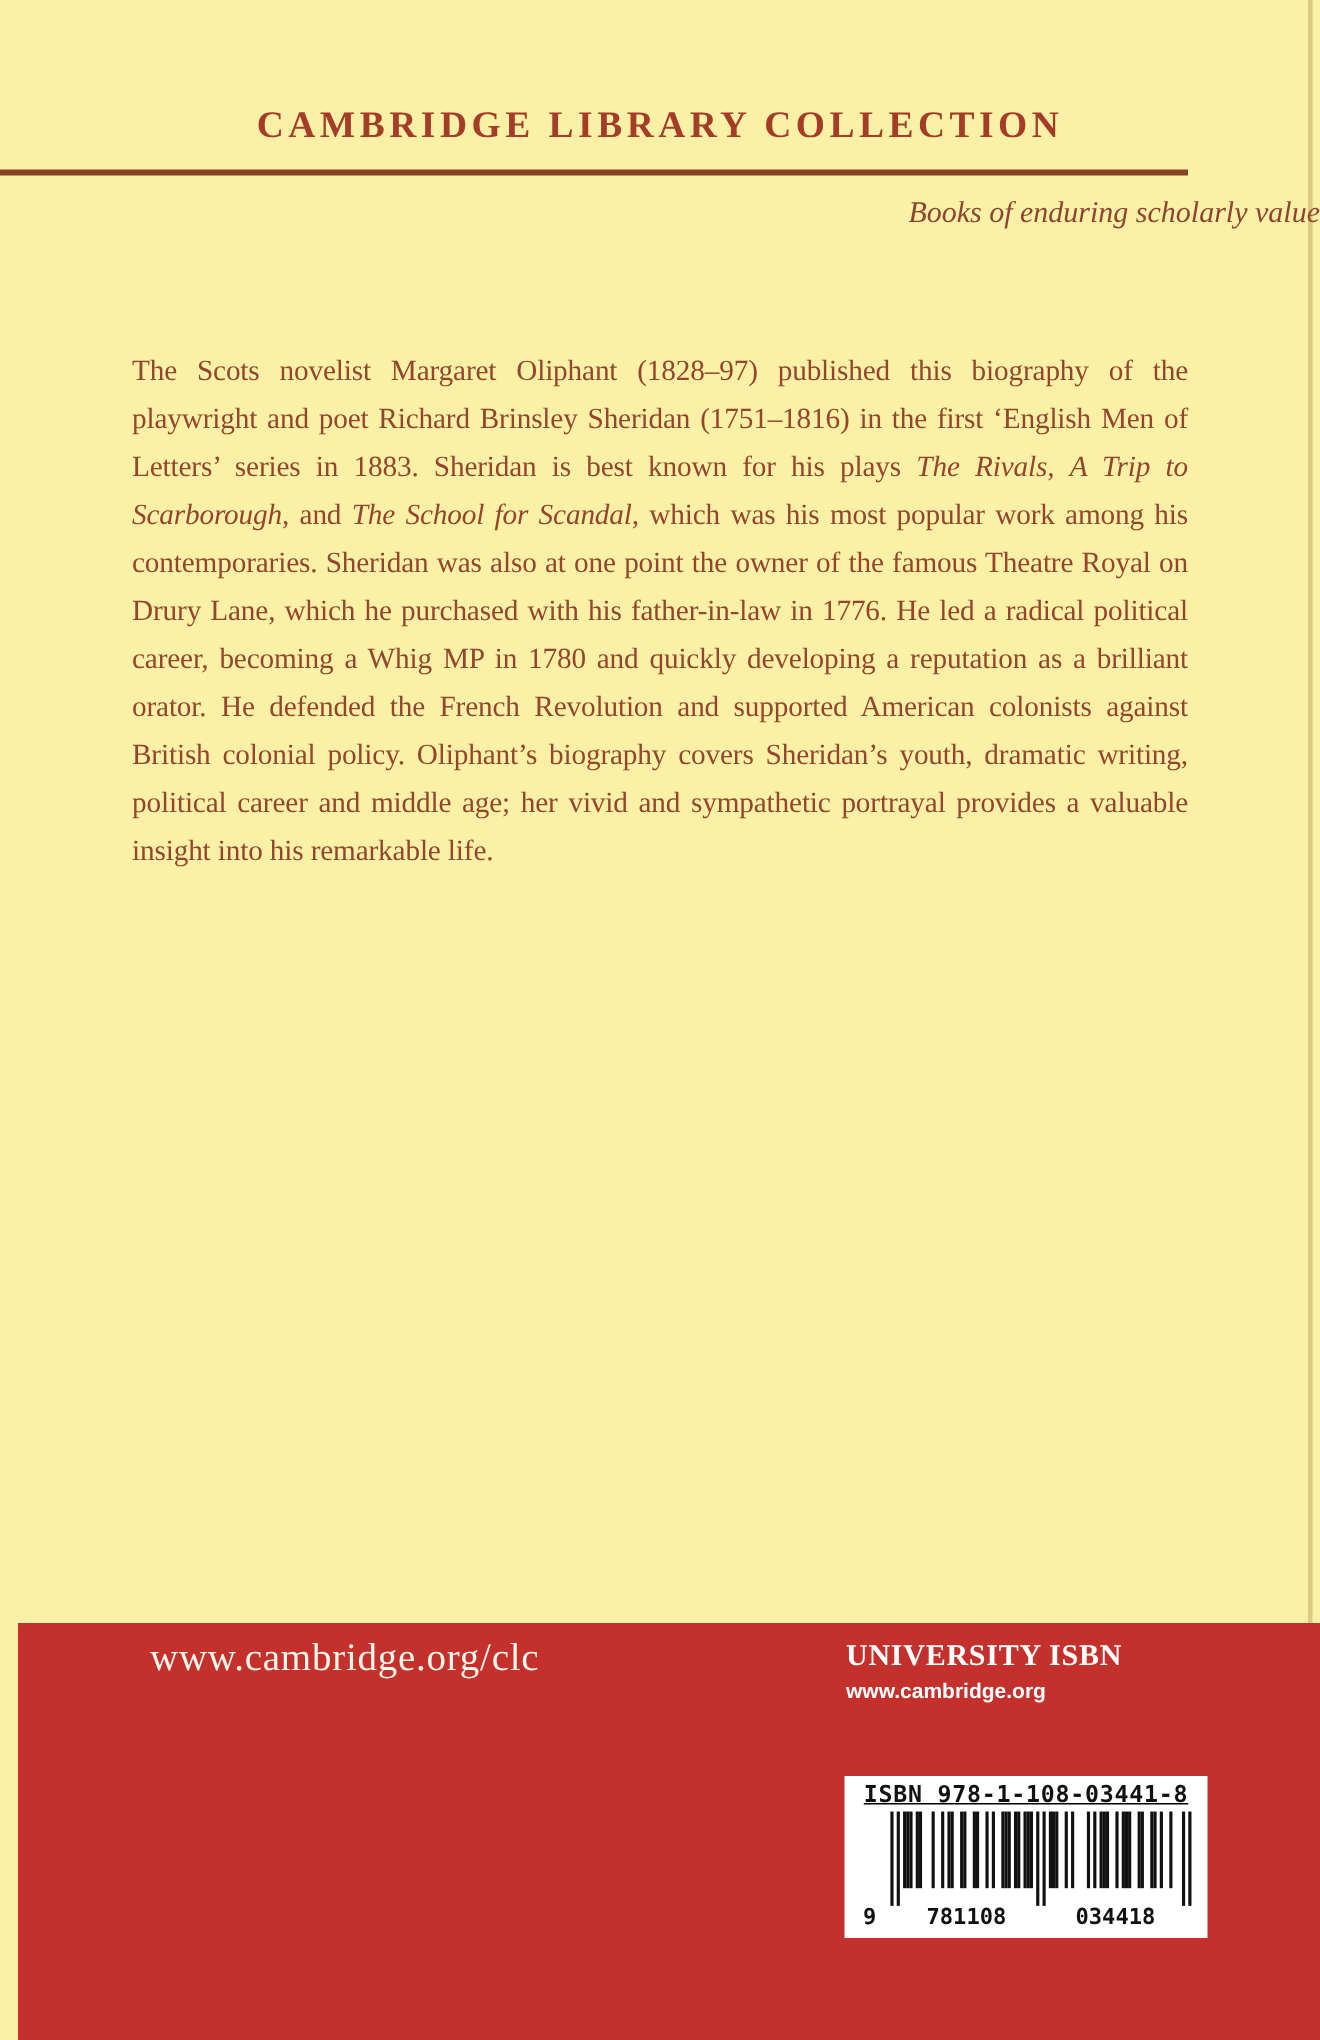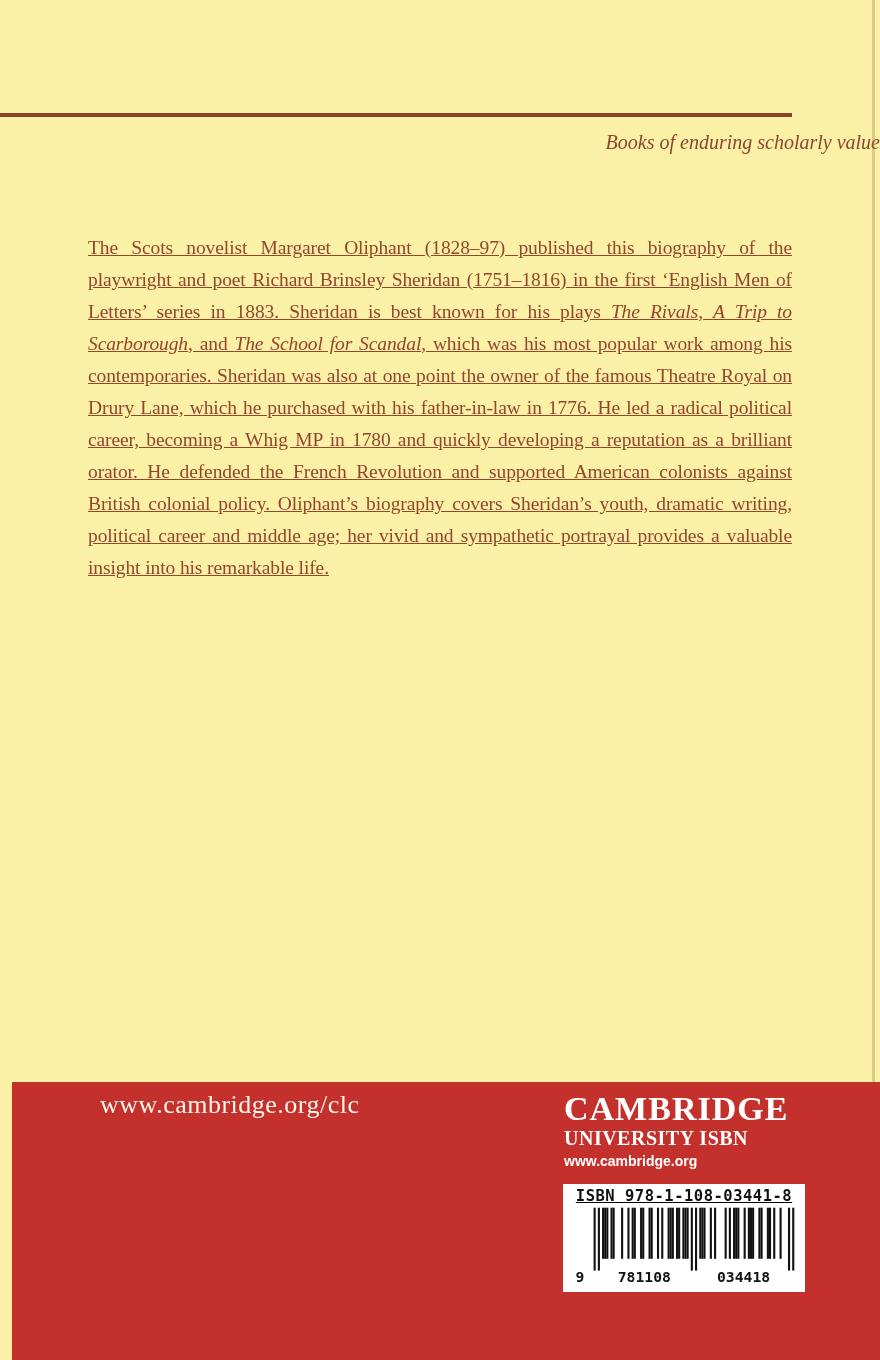--- a/index.html
+++ b/index.html
@@ -21,21 +21,21 @@
   .rule{
     position:absolute;top:113px;left:0;width:792px;height:4px;background:var(--rule);
   }
   .tagline{
     position:absolute;top:131px;left:0;width:880px;text-align:right;
     font-style:italic;font-size:20px;color:var(--tagline);
   }
   .blurb{
     position:absolute;top:232px;left:88px;width:704px;margin:0;
     font-size:19.5px;line-height:32px;letter-spacing:-0.1px;
-    text-align:justify;color:var(--body);text-decoration:underline;
+    text-align:justify;color:var(--body);
   }
   .edge-line{
     position:absolute;top:0;left:872px;width:3px;height:1082px;
     background:rgba(150,105,50,0.28);
   }
 
   .band{
     position:absolute;top:1082px;left:12px;width:880px;height:278px;
     background:var(--band);
   }
@@ -68,35 +68,35 @@
   .barcode-svg text{
     font-family:"DejaVu Sans Mono", monospace;font-size:15px;font-weight:bold;
     fill:var(--ink);text-anchor:middle;
   }
 </style>
 </head>
 <body>
 
 <div class="cover">
 
+  <div class="collection-title">CAMBRIDGE LIBRARY COLLECTION</div>
 
   <div class="rule"></div>
 
   <div class="tagline">Books of enduring scholarly value</div>
 
   <p class="blurb"><span>The Scots novelist Margaret Oliphant (1828–97) published this biography of the playwright and poet Richard Brinsley Sheridan (1751–1816) in the first ‘English Men of Letters’ series in 1883. Sheridan is best known for his plays </span><span style="font-style: italic;">The Rivals</span><span>, </span><span style="font-style: italic;">A Trip to Scarborough</span><span>, and </span><span style="font-style: italic;">The School for Scandal</span><span>, which was his most popular work among his contemporaries. Sheridan was also at one point the owner of the famous Theatre Royal on Drury Lane, which he purchased with his father-in-law in 1776. He led a radical political career, becoming a Whig MP in 1780 and quickly developing a reputation as a brilliant orator. He defended the French Revolution and supported American colonists against British colonial policy. Oliphant’s biography covers Sheridan’s youth, dramatic writing, political career and middle age; her vivid and sympathetic portrayal provides a valuable insight into his remarkable life.</span></p>
 
   <div class="edge-line"></div>
 
   <div class="band">
 
     <div class="clc-url">www.cambridge.org/clc</div>
 
     <div class="logo">
-      <div class="logo-name">CAMBRIDGE</div>
       <div class="logo-sub">UNIVERSITY ISBN</div>
       <div class="logo-url">www.cambridge.org</div>
     </div>
 
     <div class="barcode-box">
       <div class="isbn-label">ISBN 978-1-108-03441-8</div>
       <svg class="barcode-svg" id="barcode-svg" viewBox="0 0 232 80">
           <rect x="24.00" y="0" width="2.15" height="64"></rect>
           <rect x="28.30" y="0" width="2.15" height="64"></rect>
           <rect x="32.60" y="0" width="2.15" height="52"></rect>

